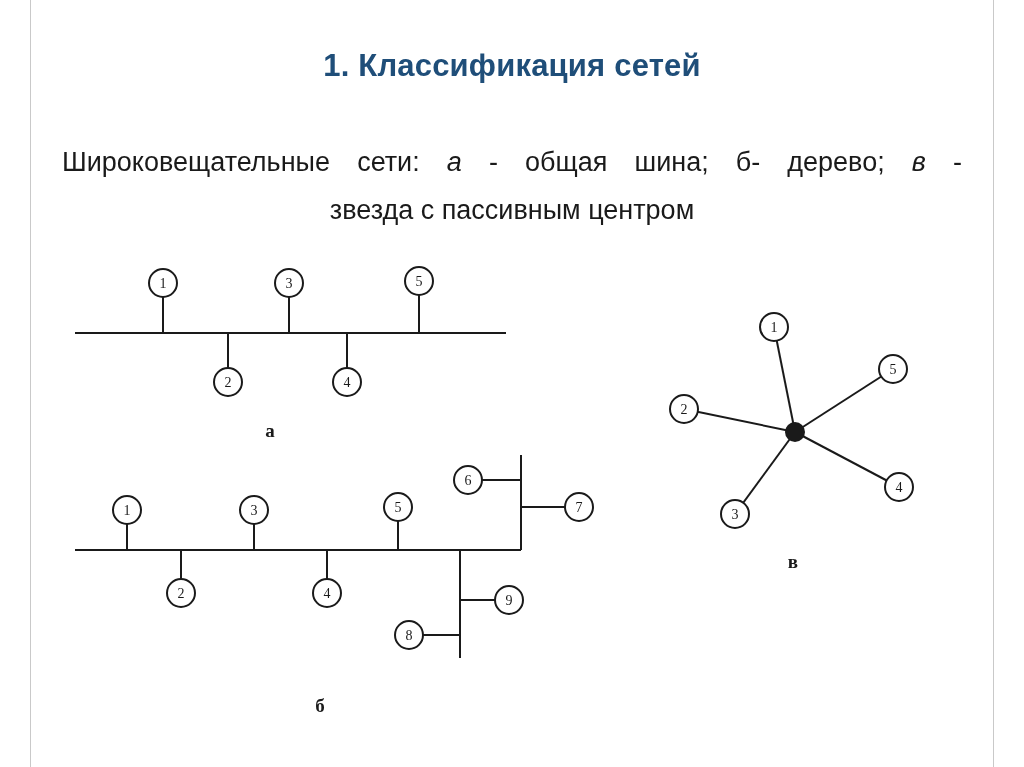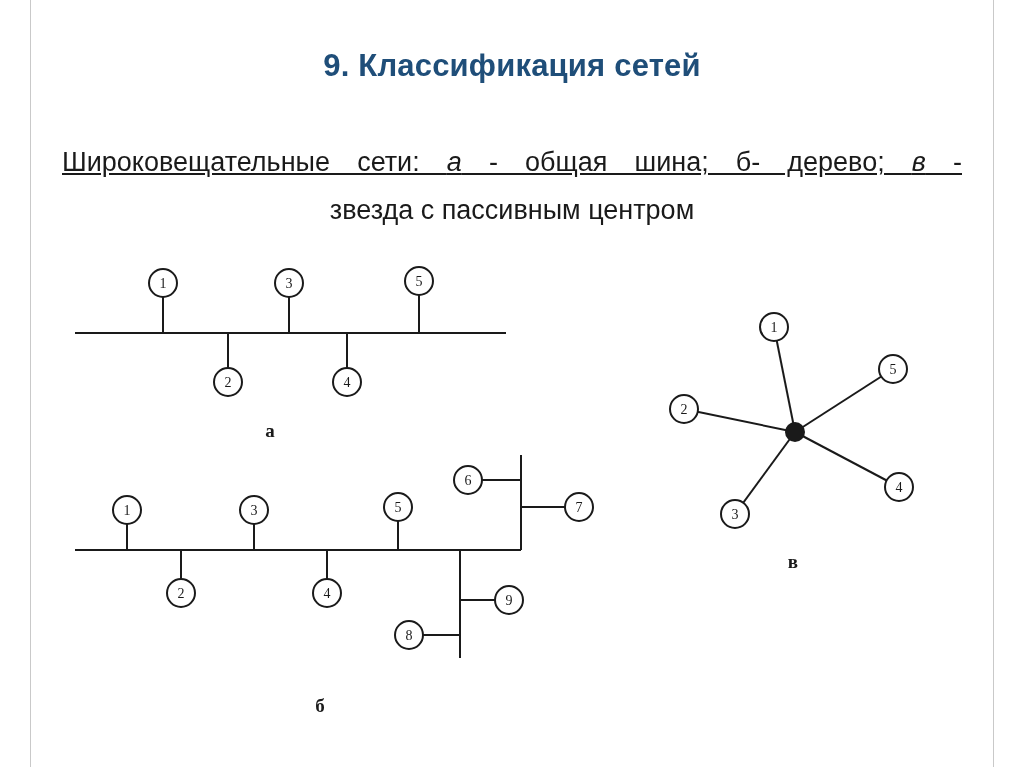--- a/index.html
+++ b/index.html
@@ -38,21 +38,20 @@
     top: 138px;
     left: 62px;
     width: 900px;
     font-size: 27px;
     line-height: 48px;
     color: #1a1a1a;
   }
   .description .line1 {
     text-align: justify;
     text-align-last: justify;
-    text-decoration: underline;
   }
   .description .line2 {
     text-align: center;
   }
   .description i { font-style: italic; }
 
   .topology-svg {
     position: absolute;
     top: 0;
     left: 0;
@@ -71,21 +70,21 @@
     text-anchor: middle;
   }
 </style>
 </head>
 <body>
 
 <div class="slide">
   <div class="slide-edge left"></div>
   <div class="slide-edge right"></div>
 
-  <div class="page-title">9. Классификация сетей</div>
+  <div class="page-title">1. Классификация сетей</div>
 
   <div class="description">
     <div class="line1"><span>Широковещательные сети: </span><i>а</i><span> - общая шина; б- дерево; </span><i>в</i><span> -</span></div>
     <div class="line2">звезда с пассивным центром</div>
   </div>
 
   <svg class="topology-svg" width="1024" height="767" viewBox="0 0 1024 767" xmlns="http://www.w3.org/2000/svg">
       <g>
         <line x1="75" y1="333" x2="506" y2="333" stroke="#1a1a1a" stroke-width="2"></line>
         <line x1="163" y1="283" x2="163" y2="333" stroke="#1a1a1a" stroke-width="2"></line>

